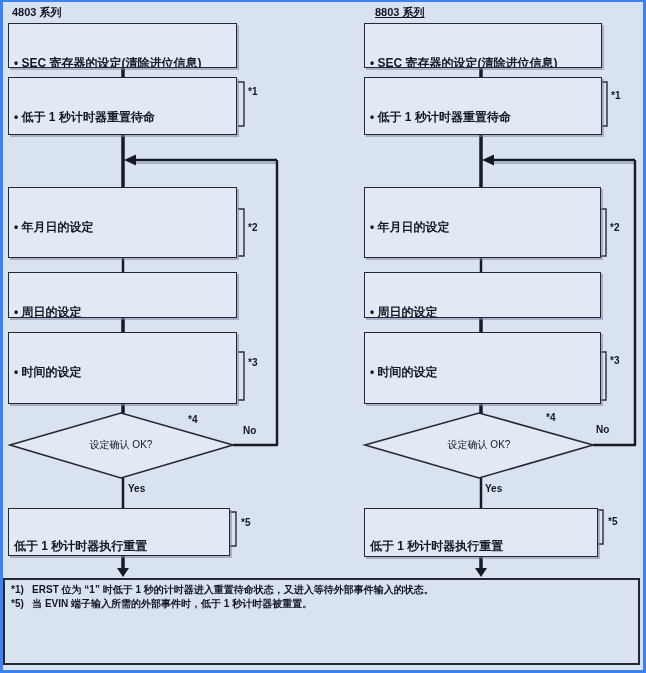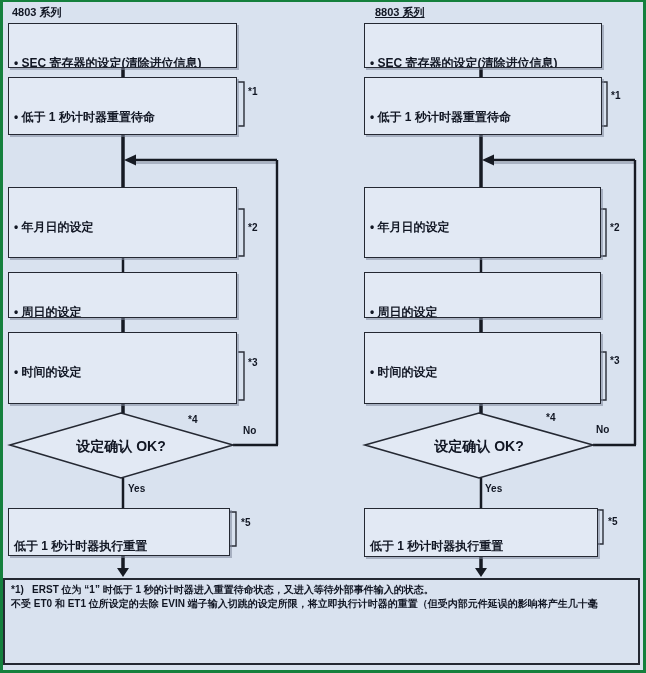--- a/index.html
+++ b/index.html
@@ -1,26 +1,26 @@
 <!DOCTYPE html>
 <html><head>
 <meta charset="utf-8">
 <style>
   html,body{margin:0;padding:0;}
-  .page{position:relative;width:646px;height:673px;background:#15803d;overflow:hidden;
+  .page{position:relative;width:646px;height:673px;background:#3b82f6;overflow:hidden;
         font-family:"Liberation Sans","DejaVu Sans",sans-serif;color:#111623;}
   .panel{position:absolute;left:3px;top:2px;width:640px;height:668px;background:#d9e2ef;}
   .wires{position:absolute;left:0;top:0;}
   .coltitle{position:absolute;font-size:11px;font-weight:bold;white-space:pre;}
   .fbox{position:absolute;background:#e2e9f4;border:1.5px solid #242832;
         box-shadow:2px 2px 0 rgba(125,135,155,.55);box-sizing:border-box;
         padding:7px 4px 0 5px;font-size:12px;line-height:13.2px;font-weight:600;
         white-space:pre;overflow:hidden;}
   .fbox6{line-height:13.4px;padding-top:4px;}
-  .dtext{position:absolute;width:160px;text-align:center;font-size:14px;font-weight:700;white-space:pre;}
+  .dtext{position:absolute;width:160px;text-align:center;font-size:10px;font-weight:400;white-space:pre;}
   .lbl{position:absolute;font-size:10px;font-weight:700;white-space:pre;}
   .notes{position:absolute;left:3px;top:578px;width:637px;height:87px;border:2px solid #242832;
          box-sizing:border-box;background:#d9e2ef;padding:3px 5px 0 6px;
          font-size:10px;line-height:14.2px;font-weight:600;}
   .notes div{white-space:pre;}
 </style>
 </head>
 <body>
 
 <div class="page">
@@ -163,15 +163,15 @@
   <div class="lbl" style="left:546px;top:412px;">*4</div>
   <div class="lbl" style="left:608px;top:516px;">*5</div>
 
   <div class="lbl" style="left:128px;top:483px;">Yes</div>
   <div class="lbl" style="left:243px;top:425px;">No</div>
   <div class="lbl" style="left:485px;top:483px;">Yes</div>
   <div class="lbl" style="left:596px;top:424px;">No</div>
 
   <div class="notes">
     <div>*1)   ERST 位为 “1” 时低于 1 秒的计时器进入重置待命状态，又进入等待外部事件输入的状态。</div>
-    <div>不受 ET0 和 ET1 位所设定的去除 EVIN 端子输入切跳的设定所限，将立即执行计时器的重置（但受内部元件延误的影响将产生几十毫</div>
+    <div>*5)   当 EVIN 端子输入所需的外部事件时，低于 1 秒计时器被重置。</div>
   </div>
 </div>
 
 </body></html>

